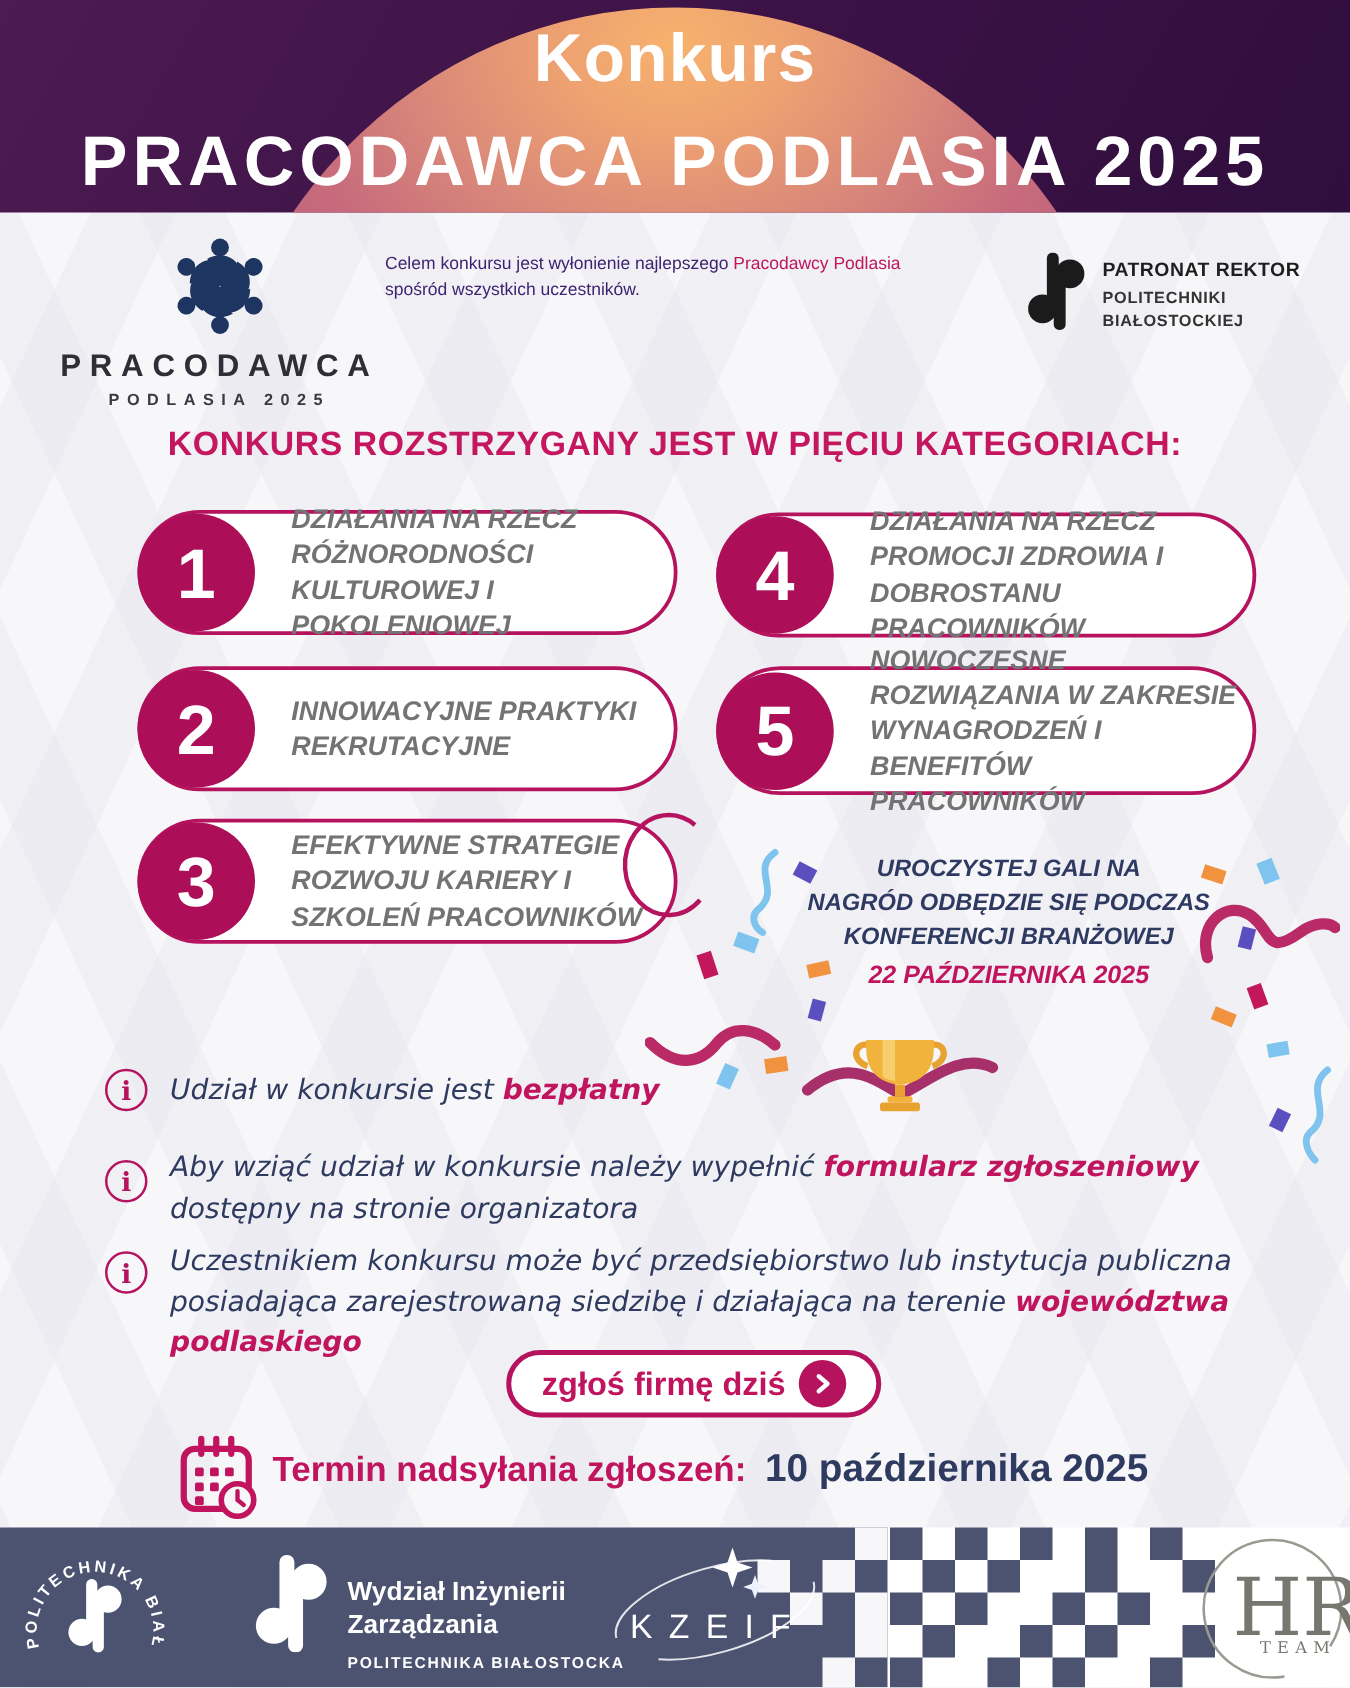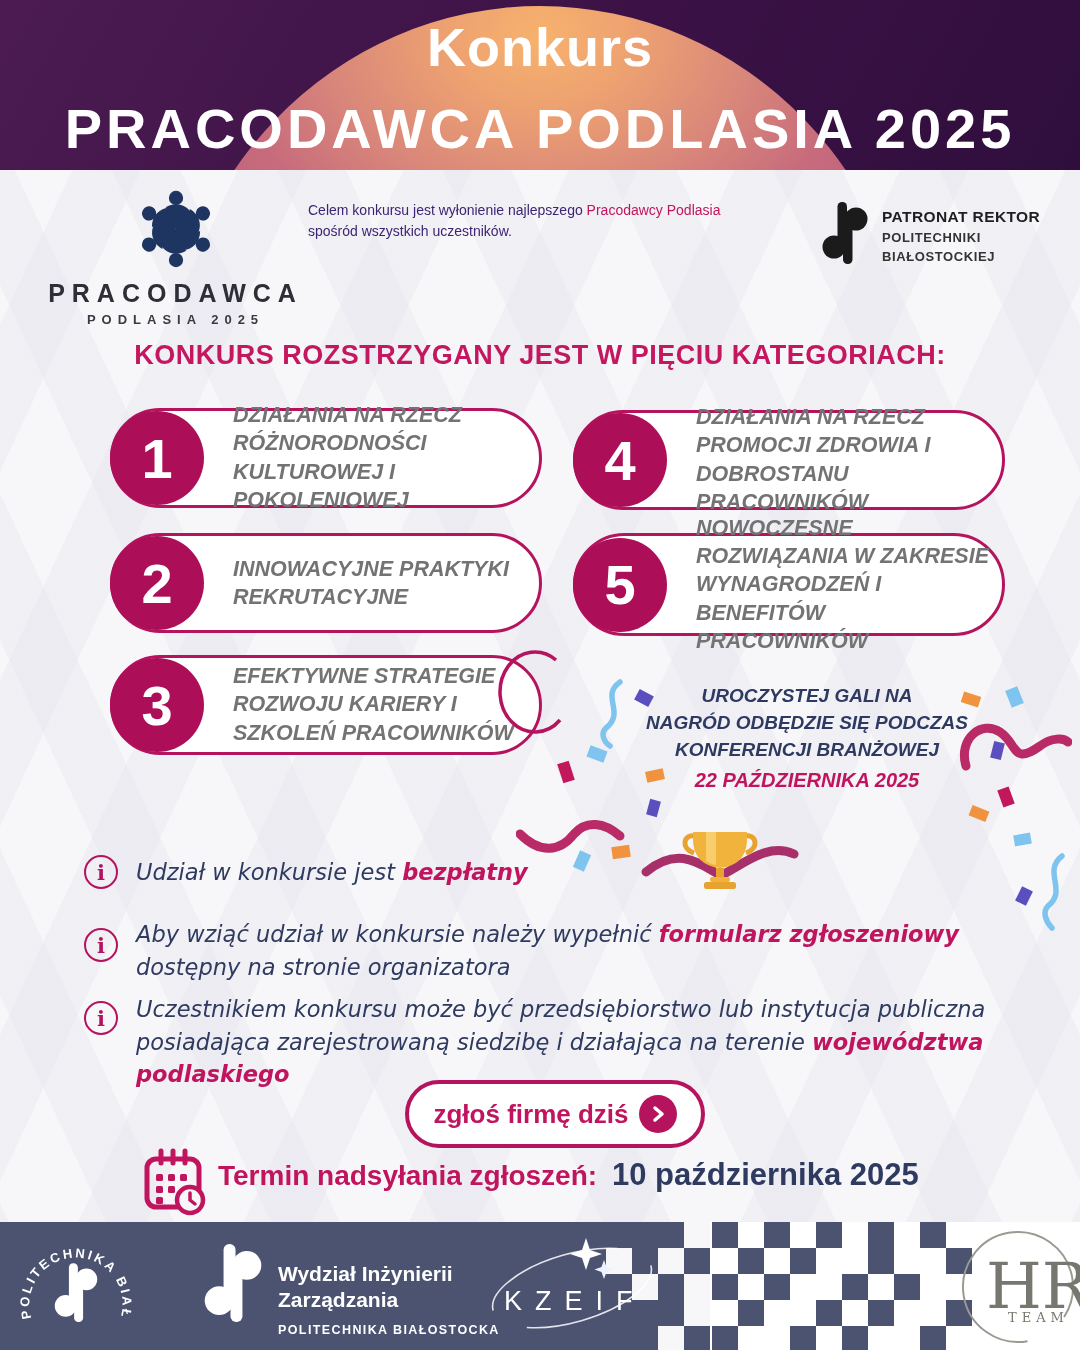--- a/index.html
+++ b/index.html
@@ -65,21 +65,21 @@
 
   
   .info-icon { position:absolute; width:34px; height:34px; border:2.5px solid #b5135e; border-radius:50%;
     color:#b5135e; font-family:"DejaVu Serif", serif; font-size:21px; font-weight:600;
     display:flex; align-items:center; justify-content:center; background:transparent; }
   .info-text { position:absolute; font-family:"DejaVu Sans", sans-serif; font-style:italic;
     font-size:22.5px; color:#2e3a5f; line-height:1.45; }
   .info-text .hl { color:#c0155e; font-weight:700; }
 
   
-  .cta { position:absolute; left:405px; top:1080px; width:300px; height:68px; background:#fff;
+  .cta { position:absolute; left:405px; top:1080px; width:300px; height:54px; background:#fff;
     border:4px solid #b5135e; border-radius:40px; cursor:pointer;
     display:flex; align-items:center; justify-content:center; gap:10px; }
   .cta .cta-label { font-size:26px; font-weight:700; color:#c0155e; }
   .cta .arrow { width:38px; height:38px; border-radius:50%; background:#b5135e;
     display:flex; align-items:center; justify-content:center; flex:0 0 auto; }
 
   
   .deadline-icon { position:absolute; left:142px; top:1148px; }
   .deadline-label { position:absolute; left:218px; top:1160px; font-size:28px; font-weight:700; color:#c0155e; }
   .deadline-date { position:absolute; left:612px; top:1157px; font-size:31px; font-weight:700; color:#2e3a5f; }

